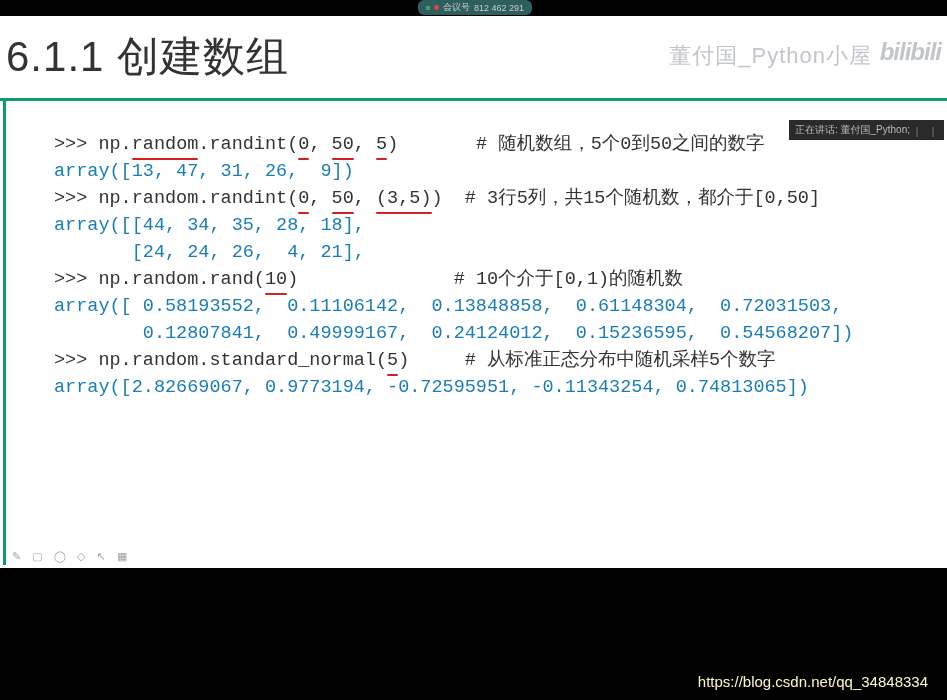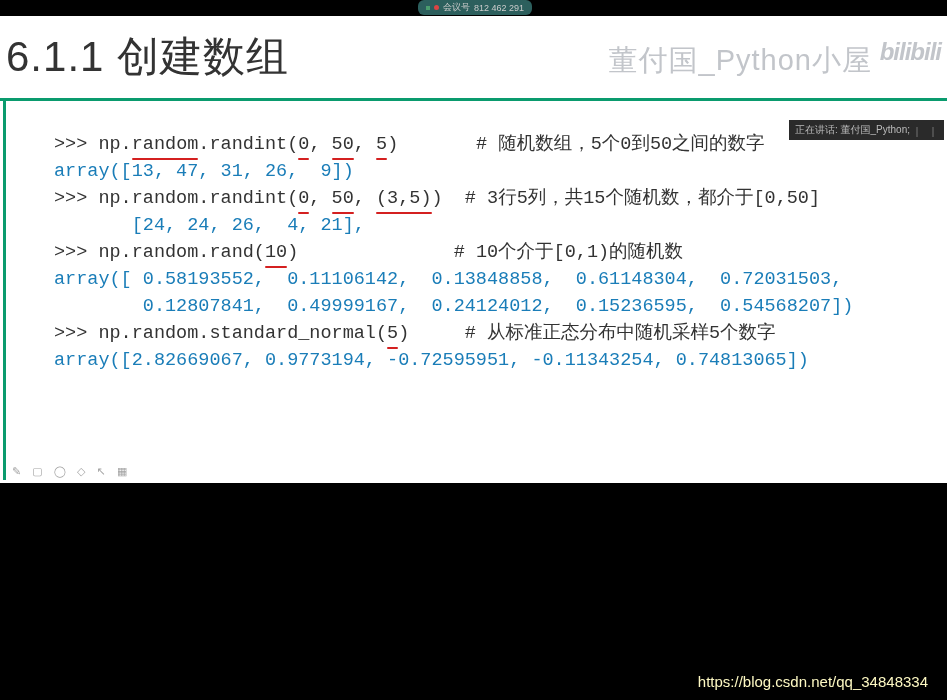--- a/index.html
+++ b/index.html
@@ -41,21 +41,21 @@
     }
     .recording-icon {
       width: 5px;
       height: 5px;
       background: #d44;
       border-radius: 50%;
       display: inline-block;
     }
     .slide-container {
       width: 947px;
-      height: 467px;
+      height: 552px;
       background: #fff;
       position: relative;
     }
     .title-bar {
       height: 85px;
       border-bottom: 3px solid #0a9b6e;
       display: flex;
       align-items: center;
       justify-content: space-between;
       padding: 0 6px 0 6px;
@@ -65,21 +65,21 @@
       font-size: 42px;
       color: #333;
       font-weight: 300;
       letter-spacing: 1px;
     }
     .watermark {
       position: absolute;
       right: 75px;
       top: 25px;
       color: #c2c5ca;
-      font-size: 29px;
+      font-size: 22px;
       font-weight: 500;
       letter-spacing: 1px;
     }
     .bilibili-logo {
       position: absolute;
       right: 6px;
       top: 22px;
       color: #c2c5ca;
       font-weight: bold;
       font-size: 24px;
@@ -176,20 +176,21 @@
 
   <div class="overlay-status">
     <span>正在讲话: 董付国_Python;</span>
     <span class="handle"></span>
   </div>
 
   <div class="content">
     <div class="code-line"><span class="prompt">&gt;&gt;&gt; np.</span><span class="underline-red">random</span><span>.randint(</span><span class="underline-red">0</span><span>, </span><span class="underline-red">50</span><span>, </span><span class="underline-red">5</span><span>)       </span><span class="comment"># 随机数组，5个0到50之间的数字</span></div>
     <div class="code-line output">array([13, 47, 31, 26,  9])</div>
     <div class="code-line"><span class="prompt">&gt;&gt;&gt; np.random.randint(</span><span class="underline-red">0</span><span>, </span><span class="underline-red">50</span><span>, </span><span class="underline-red">(3,5)</span><span>)  </span><span class="comment"># 3行5列，共15个随机数，都介于[0,50]</span></div>
+    <div class="code-line output">array([[44, 34, 35, 28, 18],</div>
     <div class="code-line output">       [24, 24, 26,  4, 21],</div>
     <div class="code-line"><span class="prompt">&gt;&gt;&gt; np.random.rand(</span><span class="underline-red">10</span><span>)              </span><span class="comment"># 10个介于[0,1)的随机数</span></div>
     <div class="code-line output">array([ 0.58193552,  0.11106142,  0.13848858,  0.61148304,  0.72031503,</div>
     <div class="code-line output">        0.12807841,  0.49999167,  0.24124012,  0.15236595,  0.54568207])</div>
     <div class="code-line"><span class="prompt">&gt;&gt;&gt; np.random.standard_normal(</span><span class="underline-red">5</span><span>)     </span><span class="comment"># 从标准正态分布中随机采样5个数字</span></div>
     <div class="code-line output">array([2.82669067, 0.9773194, -0.72595951, -0.11343254, 0.74813065])</div>
 
     <div class="toolbar-icons">✎ ▢ ◯ ◇ ↖ ▦</div>
   </div>
 </div>

